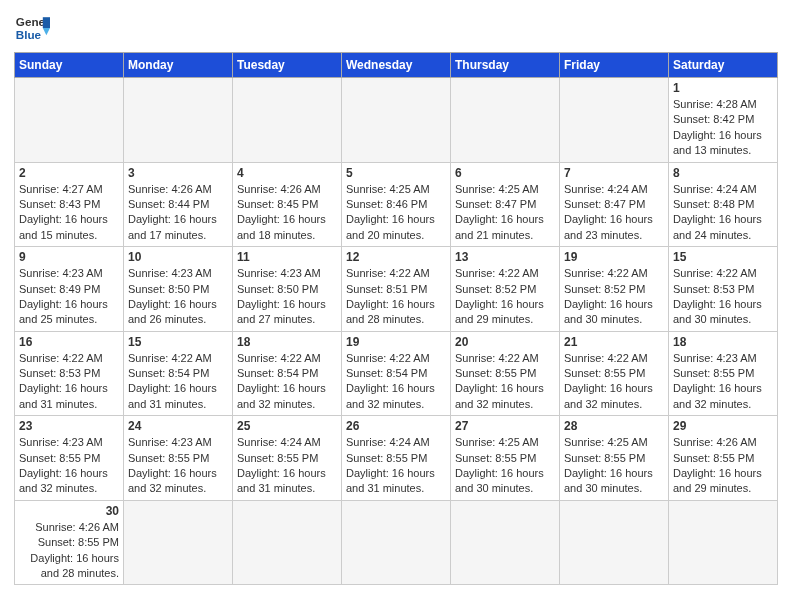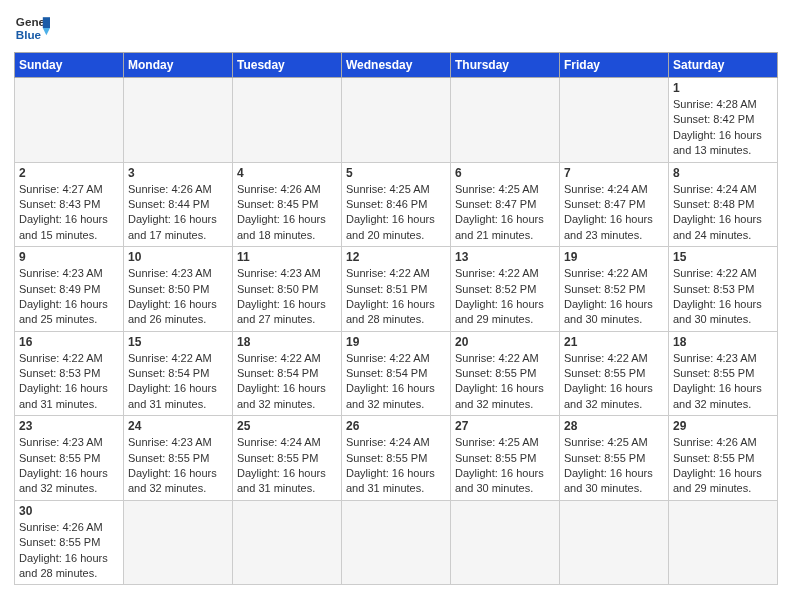--- a/index.html
+++ b/index.html
@@ -74,20 +74,21 @@
       margin-bottom: 2px;
       display: block;
     }
     .day-info {
       font-size: 11px;
       line-height: 1.4;
       color: #333;
     }
     .last-row td {
       height: 58px;
+      text-align: right;
     }
   </style>
 </head>
 <body>
 
 <div class="page">
   <div class="header">
     <div class="logo">
       <svg class="logo-icon" viewBox="0 0 40 40">
 

